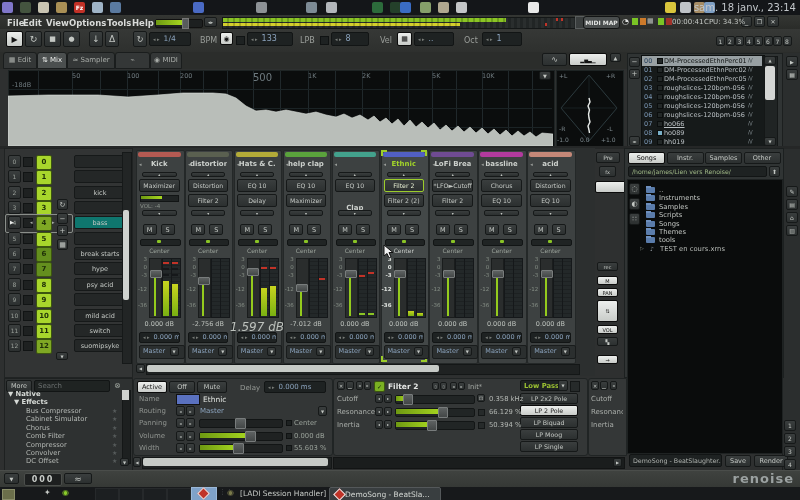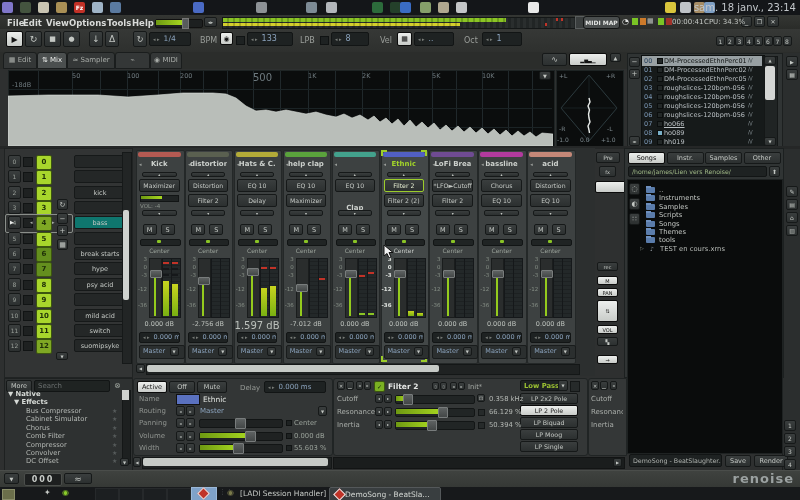--- a/index.html
+++ b/index.html
@@ -389,21 +389,21 @@
     <div style="position: absolute; left: 234.8px; top: 302px; color: rgb(134, 143, 134); font-size: 5.5px; width: 10px; text-align: right; white-space: nowrap;">-36</div>
     <div style="position: absolute; left: 246.8px; top: 258px; width: 11px; height: 58px; background: rgb(42, 45, 45); border: 1px solid rgb(26, 29, 29);"></div>
     <div style="position: absolute; left: 251.3px; top: 273.44px; width: 2px; height: 42.56px; background: rgb(148, 203, 29);"></div>
     <div style="position: absolute; left: 247.3px; top: 268.44px; width: 10px; height: 6px; background: linear-gradient(rgb(94, 98, 98), rgb(67, 71, 71)); border: 1px solid rgb(120, 124, 124); border-radius: 1px;"></div>
     <div style="position: absolute; left: 259.8px; top: 258px; width: 8px; height: 58px; background: repeating-linear-gradient(0deg, rgb(35, 40, 41) 0px, rgb(35, 40, 41) 3px, rgb(29, 33, 34) 3px, rgb(29, 33, 34) 4px); border: 1px solid rgb(21, 24, 26);"></div>
     <div style="position: absolute; left: 260.8px; top: 288.16px; width: 6px; height: 27.84px; background: linear-gradient(to top, rgb(121, 176, 18), rgb(200, 212, 31));"></div>
     <div style="position: absolute; left: 260.8px; top: 267.28px; width: 6px; height: 2px; background: rgb(194, 51, 40);"></div>
     <div style="position: absolute; left: 268.8px; top: 258px; width: 8px; height: 58px; background: repeating-linear-gradient(0deg, rgb(35, 40, 41) 0px, rgb(35, 40, 41) 3px, rgb(29, 33, 34) 3px, rgb(29, 33, 34) 4px); border: 1px solid rgb(21, 24, 26);"></div>
     <div style="position: absolute; left: 269.8px; top: 285.84px; width: 6px; height: 30.16px; background: linear-gradient(to top, rgb(121, 176, 18), rgb(200, 212, 31));"></div>
     <div style="position: absolute; left: 269.8px; top: 267.28px; width: 6px; height: 2px; background: rgb(194, 51, 40);"></div>
-    <div style="position: absolute; left: 257.05px; top: 320px; color: rgb(188, 193, 188); font-size: 10px; transform: translateX(-50%); white-space: nowrap;">1.597 dB</div>
+    <div style="position: absolute; left: 257.05px; top: 320px; color: rgb(188, 193, 188); font-size: 12px; transform: translateX(-50%); white-space: nowrap; font-style: italic;">1.597 dB</div>
     <div class="fld" style="position: absolute; left: 236.8px; top: 332px; width: 40.5px; height: 11px; line-height: 9px; padding-left: 3px;"><span style="font-size: 5px; color: rgb(122, 126, 122); margin-right: 4px;">◂ ▸</span><span style="font-size: 6.5px;">0.000 ms</span></div>
     <div style="position: absolute; left: 236.8px; top: 345px; width: 40.5px; height: 12px; line-height: 11px; background: rgb(43, 47, 47); border: 1px solid rgb(25, 28, 28); border-radius: 2px; padding-left: 3px; color: rgb(139, 163, 189); font-size: 6.5px;">Master</div>
     <div class="btn" style="position: absolute; left: 267.3px; top: 347px; width: 9px; height: 9px; line-height: 8px; font-size: 4px;">▼</div>
     <div style="position: absolute; left: 282.7px; top: 150px; width: 46.5px; height: 212px; background: rgb(61, 65, 65); border: 1px solid rgb(36, 40, 40); border-radius: 2px;"></div>
     <div style="position: absolute; left: 284.7px; top: 152px; width: 42.5px; height: 5px; background: rgb(90, 162, 60); border-radius: 2px;"></div>
     <div style="position: absolute; left: 285.7px; top: 161px; color: rgb(154, 158, 154); font-size: 5px; white-space: nowrap;">◂</div>
     <div style="position: absolute; left: 305.95px; top: 160px; color: rgb(205, 209, 205); font-size: 7px; font-weight: bold; transform: translateX(-50%); max-width: 36.5px; overflow: hidden; text-align: center; white-space: nowrap;">help clap</div>
     <div class="btn" style="position: absolute; left: 288.7px; top: 172px; width: 34.5px; height: 5px; line-height: 4px; font-size: 4px;">▴</div>
     <div class="btn" style="position: absolute; left: 285.7px; top: 179px; width: 40.5px; height: 13px; line-height: 12px; font-size: 6.2px;">EQ 10</div>
     <div class="btn" style="position: absolute; left: 285.7px; top: 193.5px; width: 40.5px; height: 13px; line-height: 12px; font-size: 6.2px;">Maximizer</div>

